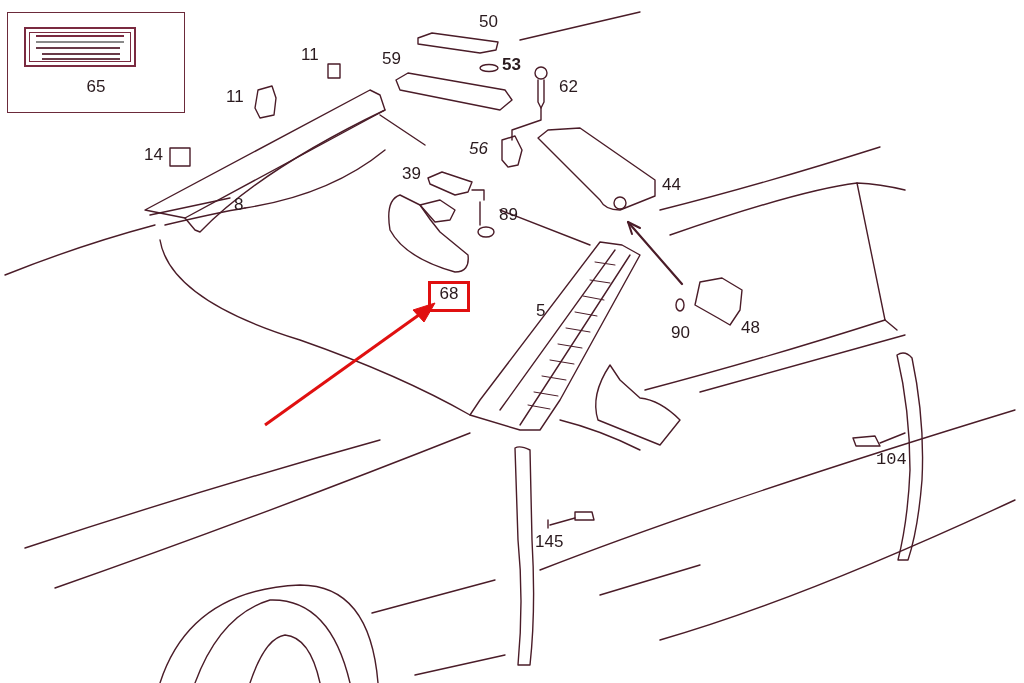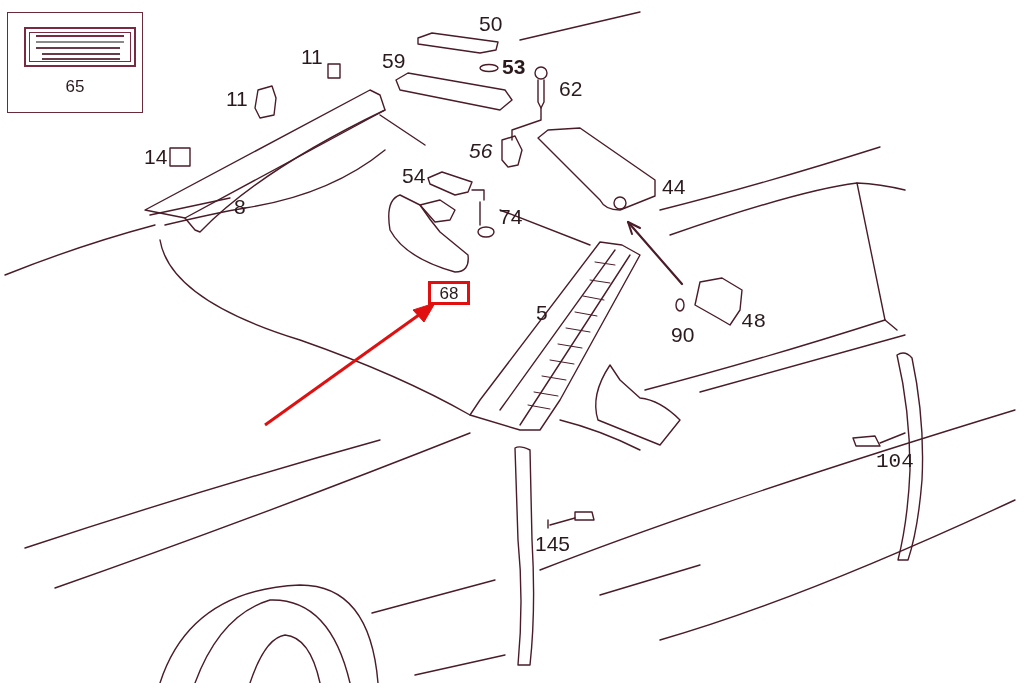--- a/index.html
+++ b/index.html
@@ -1,22 +1,22 @@
 <!DOCTYPE html>
 <html><head>
 <meta charset="utf-8">
 <style>
   html, body { margin:0; padding:0; background:#ffffff; }
   body { width:1024px; height:683px; overflow:hidden; position:relative; font-family:"Liberation Sans", sans-serif; }
   #stage { position:absolute; left:0; top:0; width:1024px; height:683px; }
   svg.lines { position:absolute; left:0; top:0; }
-  .lbl { position:absolute; font-size:21px; color:#2a1a1e; line-height:1; white-space:nowrap; }
+  .lbl { position:absolute; font-size:17px; color:#2a1a1e; line-height:1; white-space:nowrap; }
   .hl-box { position:absolute; border:3px solid #e01010; box-sizing:border-box; }
   .hl-box span { display:block; text-align:center; font-size:17px; color:#2a1a1e; line-height:19px; }
-  .inset { position:absolute; left:7px; top:12px; width:136px; height:101px; border:1.5px solid #6b2a3a; box-sizing:border-box; background:#fff; }
+  .inset { position:absolute; left:7px; top:12px; width:178px; height:101px; border:1.5px solid #6b2a3a; box-sizing:border-box; background:#fff; }
   .inset .placard { position:absolute; left:16px; top:14px; width:112px; height:40px; border:2px solid #7a2a40; box-sizing:border-box; }
   .inset .placard .inner { position:absolute; left:3px; top:3px; right:3px; bottom:3px; border:1px solid #7a2a40; }
   .inset .bar { position:absolute; height:2px; background:#6a3a48; }
   .inset .cap { position:absolute; left:0; width:100%; top:64px; text-align:center; font-size:17px; color:#2a1a1e; }
 </style>
 </head>
 <body>
 
 <div id="stage">
 
@@ -129,26 +129,26 @@
 
   <div class="lbl" style="left:479px; top:13px;">50</div>
   <div class="lbl" style="left:382px; top:50px;">59</div>
   <div class="lbl" style="left:502px; top:56px;font-weight:bold;">53</div>
   <div class="lbl" style="left:559px; top:78px;">62</div>
   <div class="lbl" style="left:301px; top:46px;">11</div>
   <div class="lbl" style="left:226px; top:88px;">11</div>
   <div class="lbl" style="left:144px; top:146px;">14</div>
   <div class="lbl" style="left:234px; top:196px;">8</div>
   <div class="lbl" style="left:469px; top:140px;font-style:italic;">56</div>
-  <div class="lbl" style="left:402px; top:165px;">54</div>
-  <div class="lbl" style="left:499px; top:206px;">74</div>
+  <div class="lbl" style="left:402px; top:165px;">39</div>
+  <div class="lbl" style="left:499px; top:206px;">89</div>
   <div class="lbl" style="left:662px; top:176px;">44</div>
   <div class="lbl" style="left:536px; top:302px;">5</div>
   <div class="lbl" style="left:671px; top:324px;">90</div>
-  <div class="lbl" style="left:741px; top:311px;font-family:Liberation Mono, monospace;">48</div>
+  <div class="lbl" style="left:741px; top:319px;">48</div>
   <div class="lbl" style="left:876px; top:451px;font-family:Liberation Mono, monospace;">104</div>
   <div class="lbl" style="left:535px; top:533px;">145</div>
 
-  <div class="hl-box" style="left:428px; top:281px; width:42px; height:24px;">
+  <div class="hl-box" style="left:428px; top:281px; width:42px; height:31px;">
     <span>68</span>
   </div>
 
 </div>
 
 </body></html>

